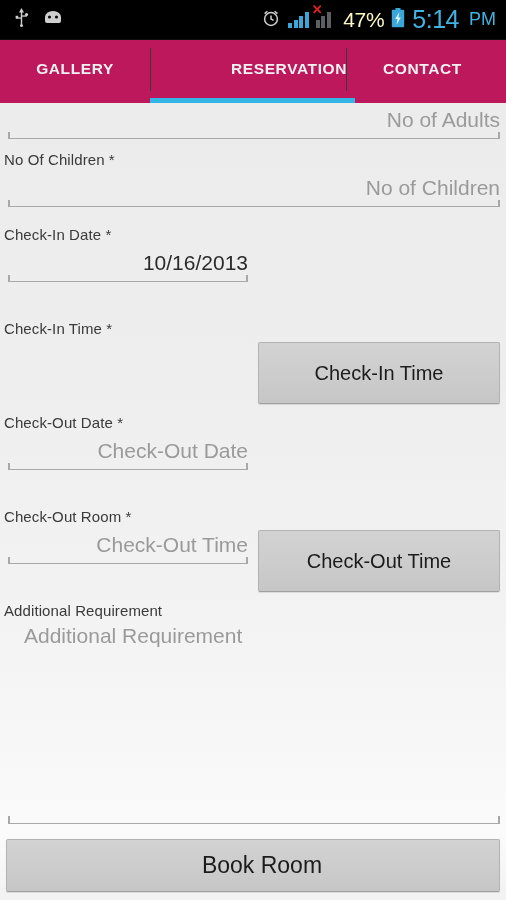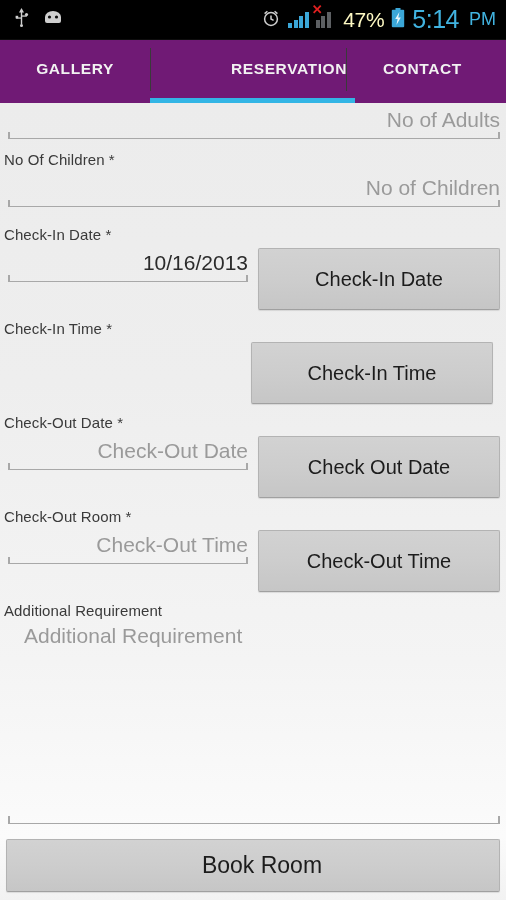--- a/index.html
+++ b/index.html
@@ -34,21 +34,21 @@
   .sig i:nth-child(3){height:12px}
   .sig i:nth-child(4){height:16px}
   .sig.off i { background:#5d6063; }
   .sig-x {
     position:absolute; top:-8px; left:-4px; color:#e02020;
     font-size:13px; font-weight:bold; line-height:1;
   }
 
   
   .tabbar {
-    position:relative; height:63px; background:#701a75;
+    position:relative; height:63px; background:#be185d;
     display:flex; align-items:stretch;
   }
   .tab {
     flex:0 0 auto; display:flex; align-items:center; justify-content:center;
     color:#f2f2f2; font-size:15.5px; font-weight:bold; letter-spacing:0.6px;
     position:relative; cursor:pointer; padding-bottom:5px;
   }
   .tab.t-gallery { width:150px; }
   .tab.t-reservation { width:197px;justify-content:flex-end; }
   .tab.t-contact { width:151px; }
@@ -215,36 +215,30 @@
 
     <div class="flabel" style="position:absolute;left:2px;top:49px;">No Of Children *</div>
     <div class="edit-wrap" style="position:absolute;left:8px;top:69px;width:492px;">
       <input class="edit" type="text" value="" placeholder="No of Children" style="">
     </div>
 
     <div class="flabel" style="position:absolute;left:2px;top:124px;">Check-In Date *</div>
     <div class="edit-wrap" style="position:absolute;left:8px;top:144px;width:240px;">
       <input class="edit" type="text" placeholder="Check-In Date" value="10/16/2013" style="">
     </div>
-    <div class="btn" style="position:absolute;left:258px;top:145px;width:242px;height:62px;">
-      <span>Check-In Date</span>
-    </div>
 
     <div class="flabel" style="position:absolute;left:2px;top:218px;">Check-In Time *</div>
-    <div class="btn" style="position:absolute;left:251px;top:239px;width:242px;height:62px;">
+    <div class="btn" style="position:absolute;left:258px;top:239px;width:242px;height:62px;">
       <span>Check-In Time</span>
     </div>
 
     <div class="flabel" style="position:absolute;left:2px;top:312px;">Check-Out Date *</div>
     <div class="edit-wrap" style="position:absolute;left:8px;top:332px;width:240px;">
       <input class="edit" type="text" value="" placeholder="Check-Out Date" style="">
     </div>
-    <div class="btn" style="position:absolute;left:258px;top:333px;width:242px;height:62px;">
-      <span>Check Out Date</span>
-    </div>
 
     <div class="flabel" style="position:absolute;left:2px;top:406px;">Check-Out Room *</div>
     <div class="edit-wrap" style="position:absolute;left:8px;top:426px;width:240px;">
       <input class="edit" type="text" value="" placeholder="Check-Out Time" style="">
     </div>
     <div class="btn" style="position:absolute;left:258px;top:427px;width:242px;height:62px;">
       <span>Check-Out Time</span>
     </div>
 
     <div class="flabel" style="position:absolute;left:2px;top:500px;">Additional Requirement</div>

